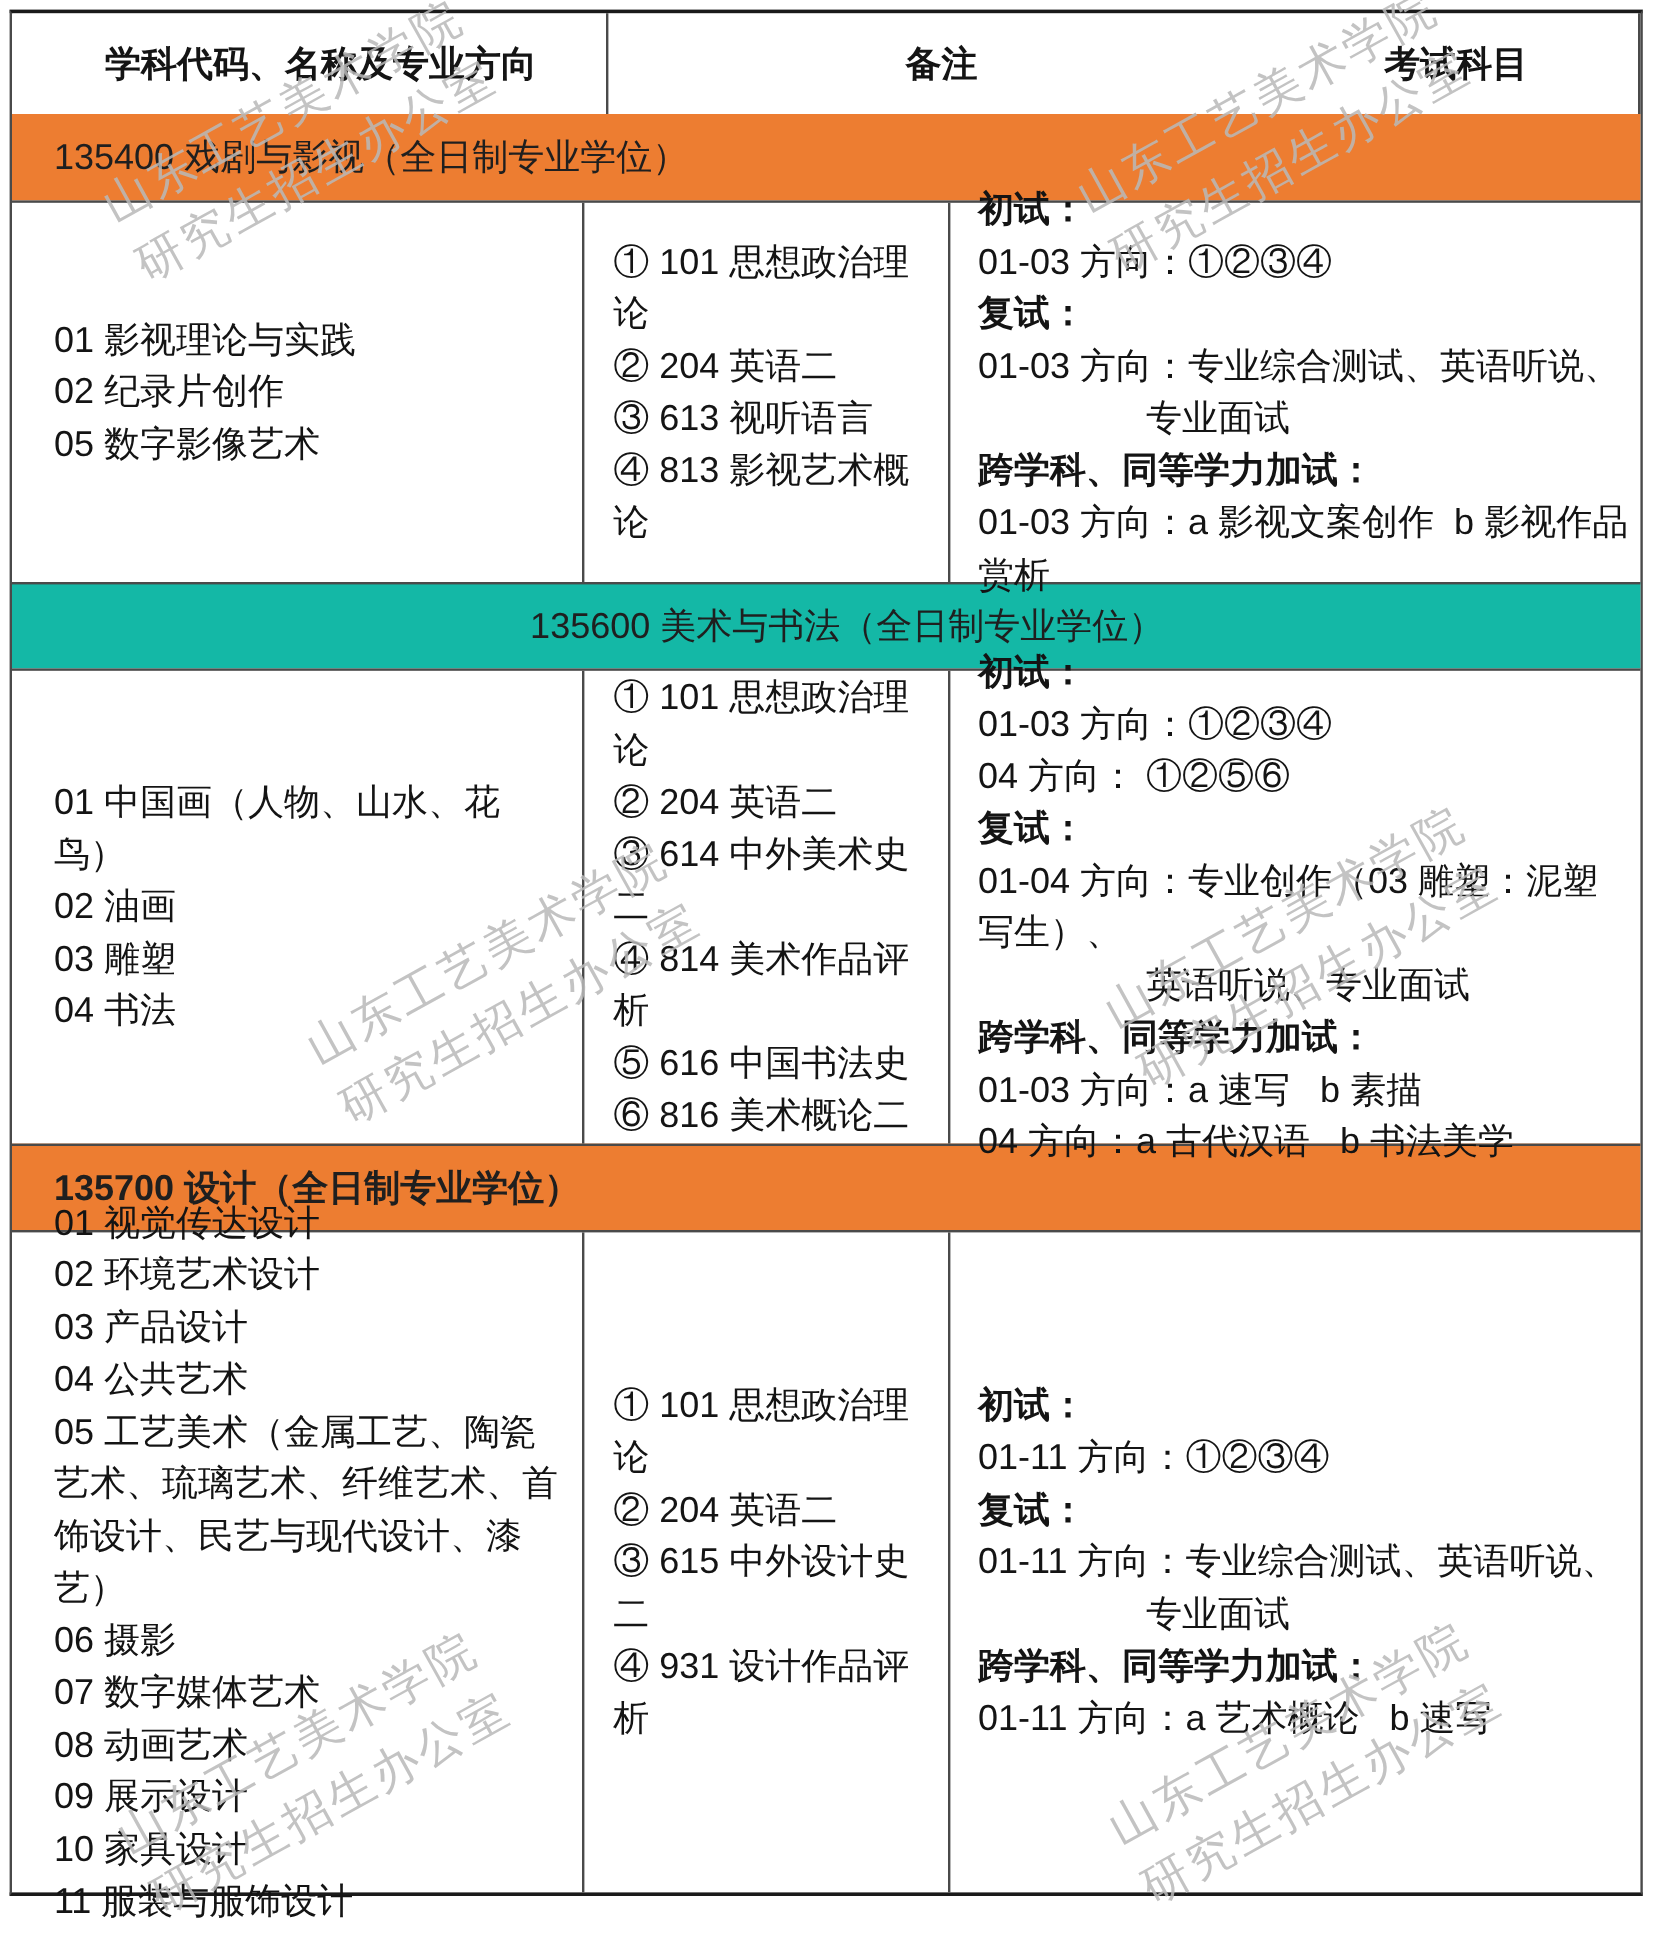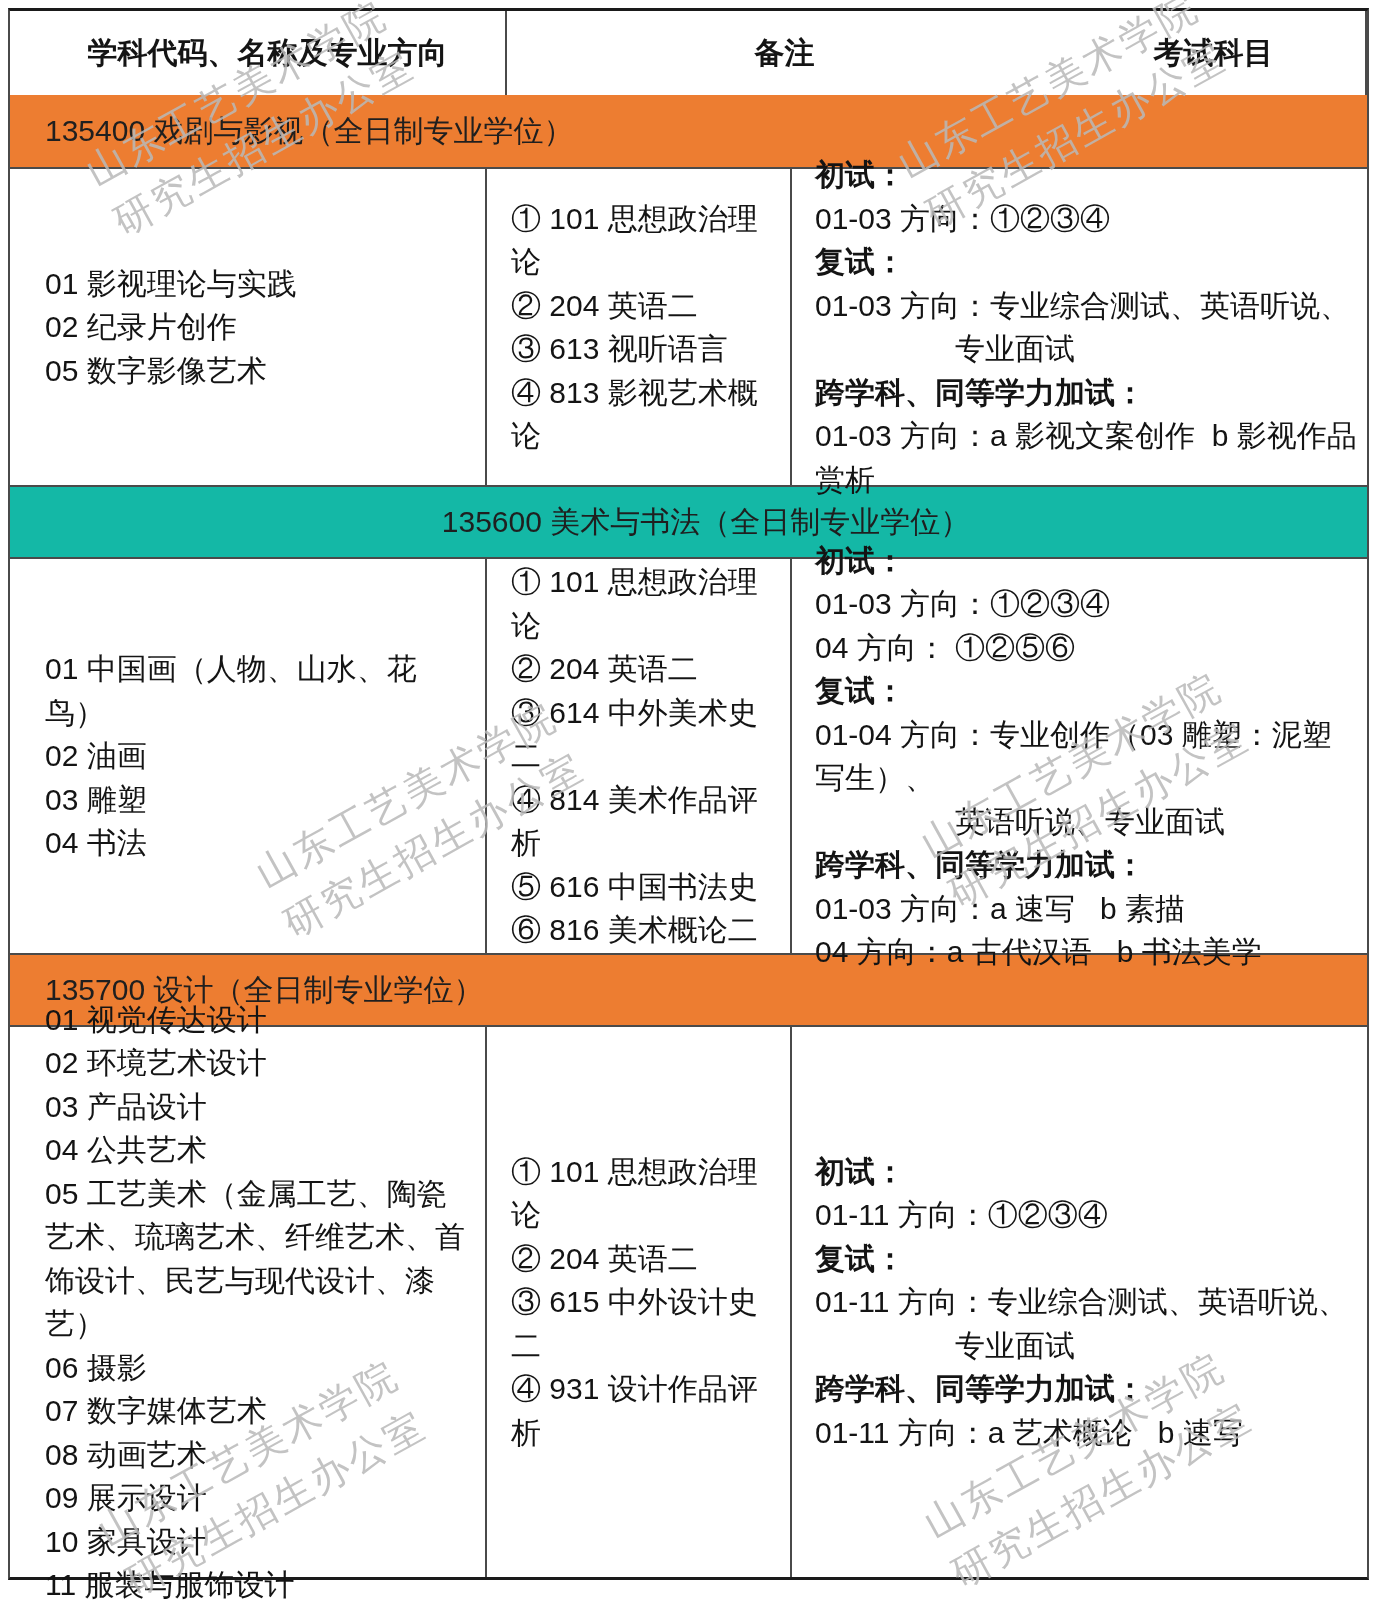--- a/index.html
+++ b/index.html
@@ -108,21 +108,21 @@
           <div class="ln">01-03 方向：①②③④</div>
           <div class="ln">04 方向： ①②⑤⑥</div>
           <div class="ln bold">复试：</div>
           <div class="ln">01-04 方向：专业创作（03 雕塑：泥塑写生）、</div>
           <div class="ln indent">英语听说、专业面试</div>
           <div class="ln bold">跨学科、同等学力加试：</div>
           <div class="ln">01-03 方向：a 速写   b 素描</div>
           <div class="ln">04 方向：a 古代汉语   b 书法美学</div>
         </div>
       </div>
-      <div class="row banner" style="background: rgb(237, 125, 49); color: rgb(31, 31, 31);">
+      <div class="row banner" style="background: rgb(237, 125, 49); color: rgb(31, 31, 31); font-weight: bold;">
         <div>135700 设计（全日制专业学位）</div>
       </div>
       <div class="row content h2">
         <div class="cell c1">
           <div class="ln">01 视觉传达设计</div>
           <div class="ln">02 环境艺术设计</div>
           <div class="ln">03 产品设计</div>
           <div class="ln">04 公共艺术</div>
           <div class="ln">05 工艺美术（金属工艺、陶瓷艺术、琉璃艺术、纤维艺术、首饰设计、民艺与现代设计、漆艺）</div>
           <div class="ln">06 摄影</div>

